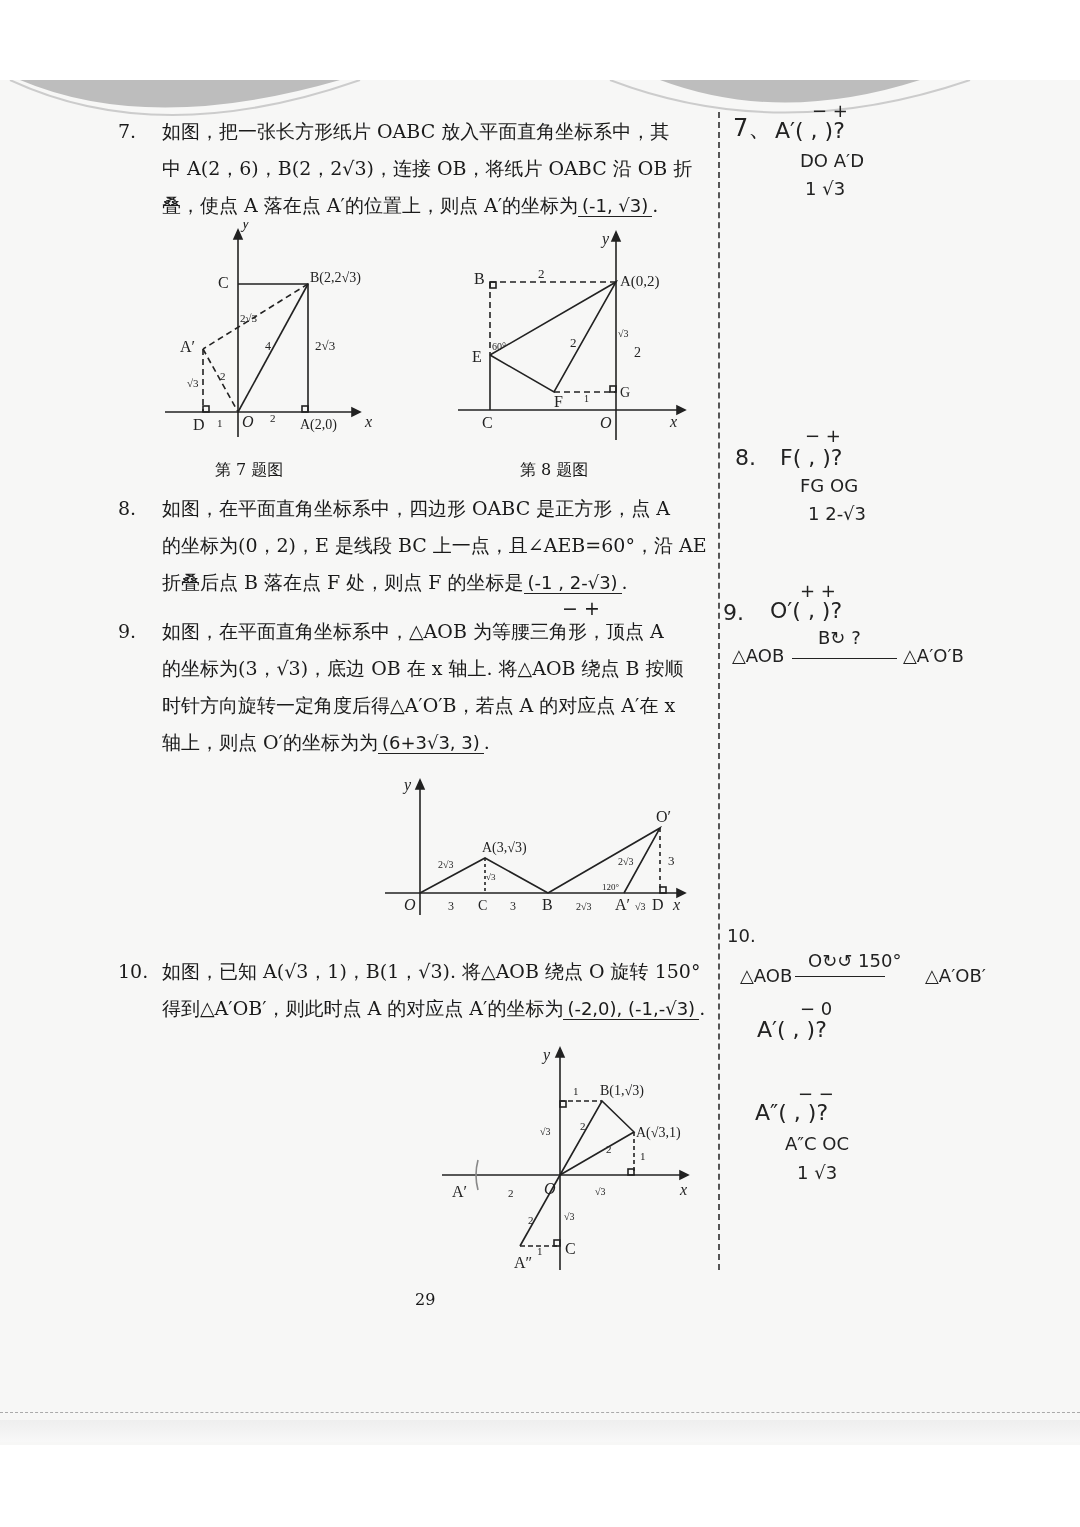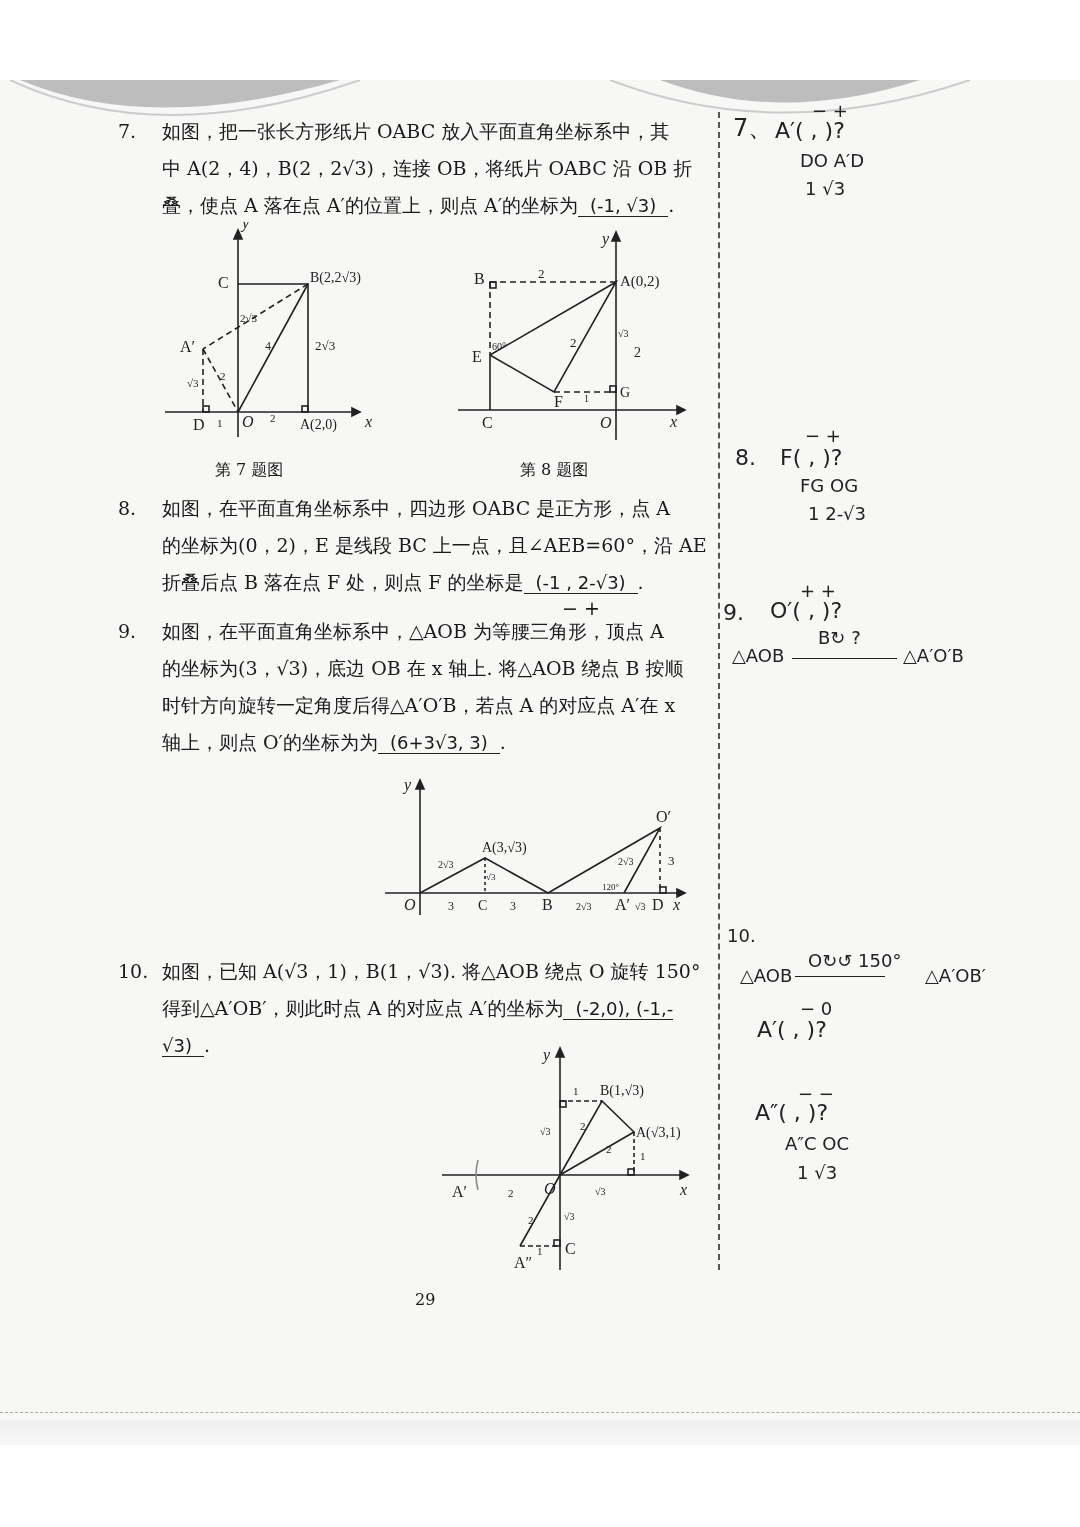--- a/index.html
+++ b/index.html
@@ -5,21 +5,21 @@
   html,body{margin:0;padding:0;background:#fff;}
   body{width:1080px;height:1527px;position:relative;overflow:hidden;font-family:"DejaVu Serif","Liberation Serif",serif;color:#1a1a1a;}
   .page{position:absolute;left:0;top:80px;width:1080px;height:1365px;background:#f7f7f6;}
   .header-deco{position:absolute;top:80px;left:0;width:1080px;height:50px;}
   .divider-v{position:absolute;left:718px;top:112px;height:1158px;border-left:2px dashed #555;}
   .bottom-line{position:absolute;left:0;top:1412px;width:1080px;border-top:1px dashed #aaa;}
   .bottom-band{position:absolute;left:0;top:1420px;width:1080px;height:22px;background:linear-gradient(#eee,#f8f8f8);}
   .q{position:absolute;left:118px;width:590px;font-size:19px;line-height:37px;}
   .q .num{position:absolute;left:0;top:0;}
   .q .body{margin-left:44px;}
-  .ans{font-family:"DejaVu Sans","Liberation Sans",sans-serif;font-size:18px;border-bottom:1.5px solid #222;padding:0 12px;}
+  .ans{font-family:"DejaVu Sans","Liberation Sans",sans-serif;font-size:18px;border-bottom:1.5px solid #222;padding:0 4px;}
   .cap{position:absolute;font-size:16px;}
   .hand{position:absolute;font-family:"DejaVu Sans","Liberation Sans",sans-serif;font-size:22px;color:#222;}
   .hand.small{font-size:18px;}
   svg text{font-family:"Liberation Serif",serif;}
   .pgnum{position:absolute;left:415px;top:1290px;font-size:16px;text-align:right;}
 </style>
 </head>
 <body>
 
 <div class="page"></div>
@@ -30,21 +30,21 @@
   <path d="M660 0 Q780 45 920 0 Z" fill="#bdbdbd"></path>
   <path d="M610 0 Q780 65 970 0" fill="none" stroke="#ccc" stroke-width="2"></path>
 </svg>
 
 <div class="divider-v"></div>
 
 <div class="q" style="top:113px">
   <span class="num">7.</span>
   <div class="body">
     <div>如图，把一张长方形纸片 OABC 放入平面直角坐标系中，其</div>
-    <div>中 A(2，4)，B(2，2√3)，连接 OB，将纸片 OABC 沿 OB 折</div>
+    <div>中 A(2，6)，B(2，2√3)，连接 OB，将纸片 OABC 沿 OB 折</div>
     <div><span>叠，使点 A 落在点 A′的位置上，则点 A′的坐标为</span><span class="ans">(-1, √3)</span>.</div>
   </div>
 </div>
 
 <svg style="position:absolute;left:160px;top:222px" width="230" height="225">
   <g stroke="#222" fill="none" stroke-width="1.6">
     <line x1="5" y1="190" x2="200" y2="190"></line>
       <path d="M200 190 l-8 -4 v8z" fill="#222"></path>
     <line x1="78" y1="215" x2="78" y2="8"></line>
       <path d="M78 8 l-4 9 h8z" fill="#222"></path>

